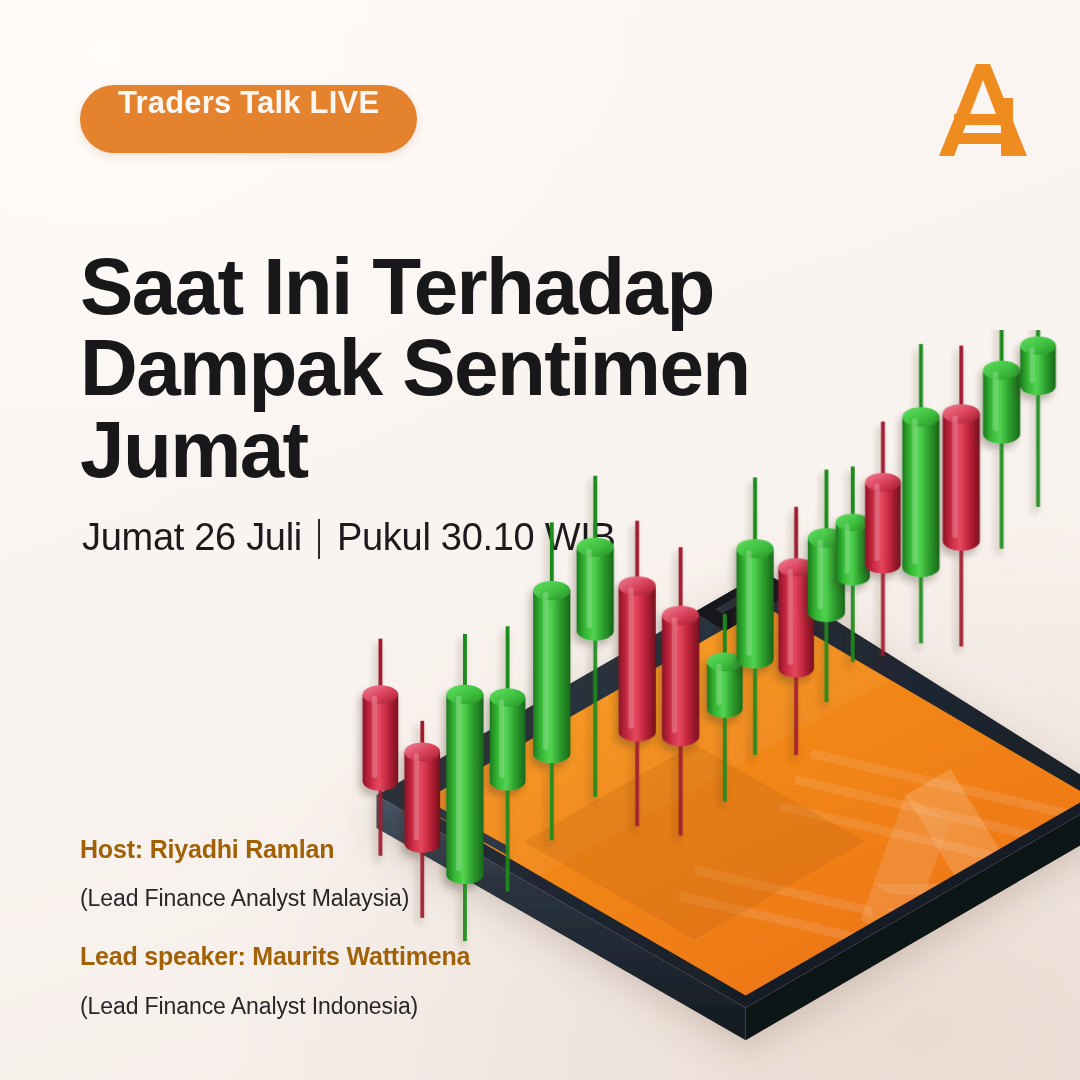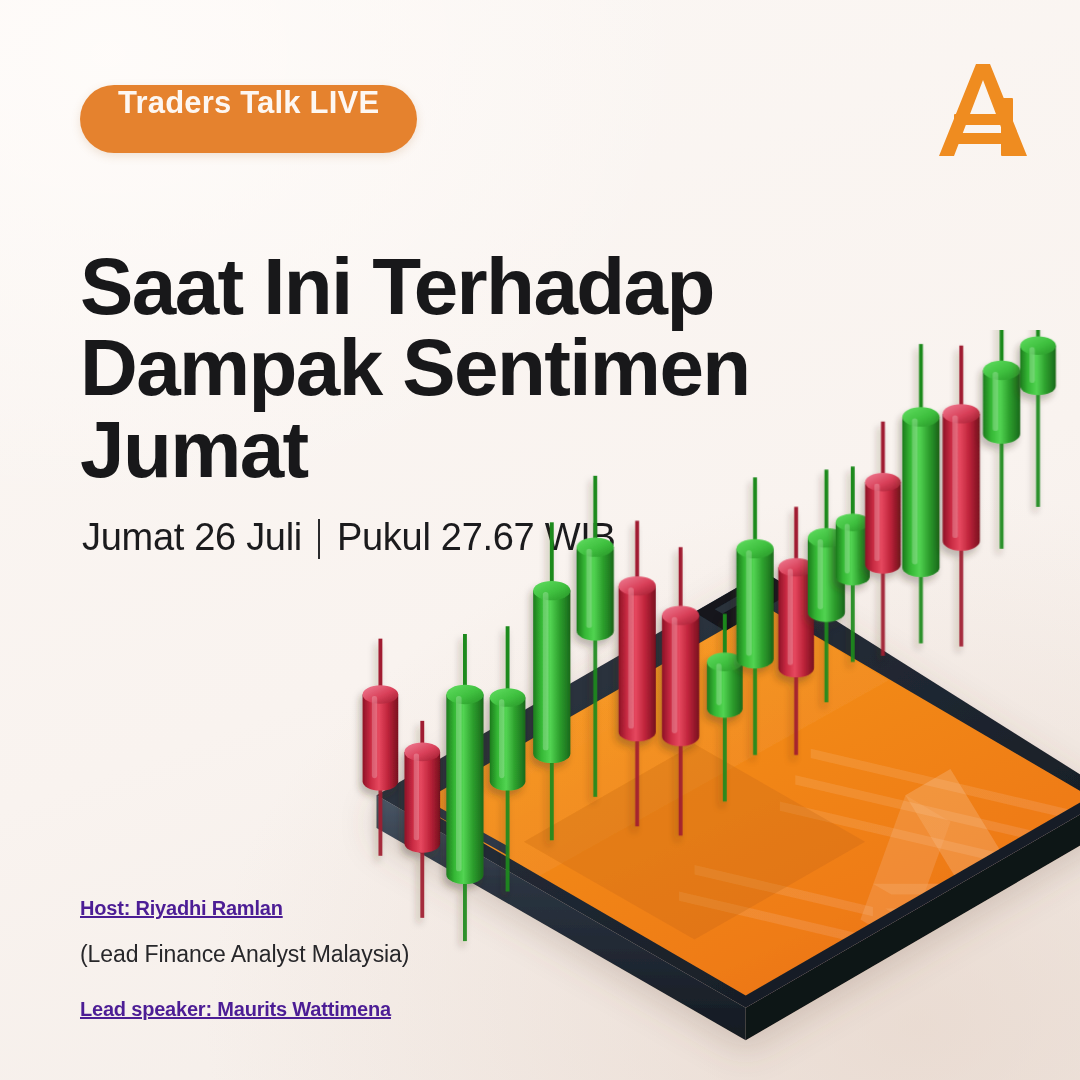--- a/index.html
+++ b/index.html
@@ -96,26 +96,25 @@
   .credits {
     position: absolute;
     left: 80px;
     bottom: 58px;
     width: 560px;
     z-index: 40;
   }
   .credit-block { margin-bottom: 26px; }
   .credit-block:last-child { margin-bottom: 0; }
   .credit-name {
-    color: #4c1d95;
-    font-size: 20px;
+    color: #a16207;
+    font-size: 25px;
     font-weight: 700;
     letter-spacing: -0.2px;
     line-height: 1.3;
-    text-decoration: underline;
   }
   .credit-role {
     color: #27272a;
     font-size: 23px;
     font-weight: 400;
     letter-spacing: -0.1px;
     line-height: 1.35;
     margin-top: 18px;
   }
 
@@ -383,26 +382,27 @@
 
   <h1 class="headline">
     <span class="ln">Saat Ini Terhadap</span>
     <span class="ln">Dampak Sentimen</span>
     <span class="ln">Jumat</span>
   </h1>
 
   <div class="schedule">
     <span>Jumat 26 Juli</span>
     <span class="sep"></span>
-    <span>Pukul 27.67 WIB</span>
+    <span>Pukul 30.10 WIB</span>
   </div>
 
   <div class="credits">
     <div class="credit-block">
       <div class="credit-name">Host: Riyadhi Ramlan</div>
       <div class="credit-role">(Lead Finance Analyst Malaysia)</div>
     </div>
     <div class="credit-block">
       <div class="credit-name">Lead speaker: Maurits Wattimena</div>
+      <div class="credit-role">(Lead Finance Analyst Indonesia)</div>
     </div>
   </div>
 
 </div>
 
 </body></html>

